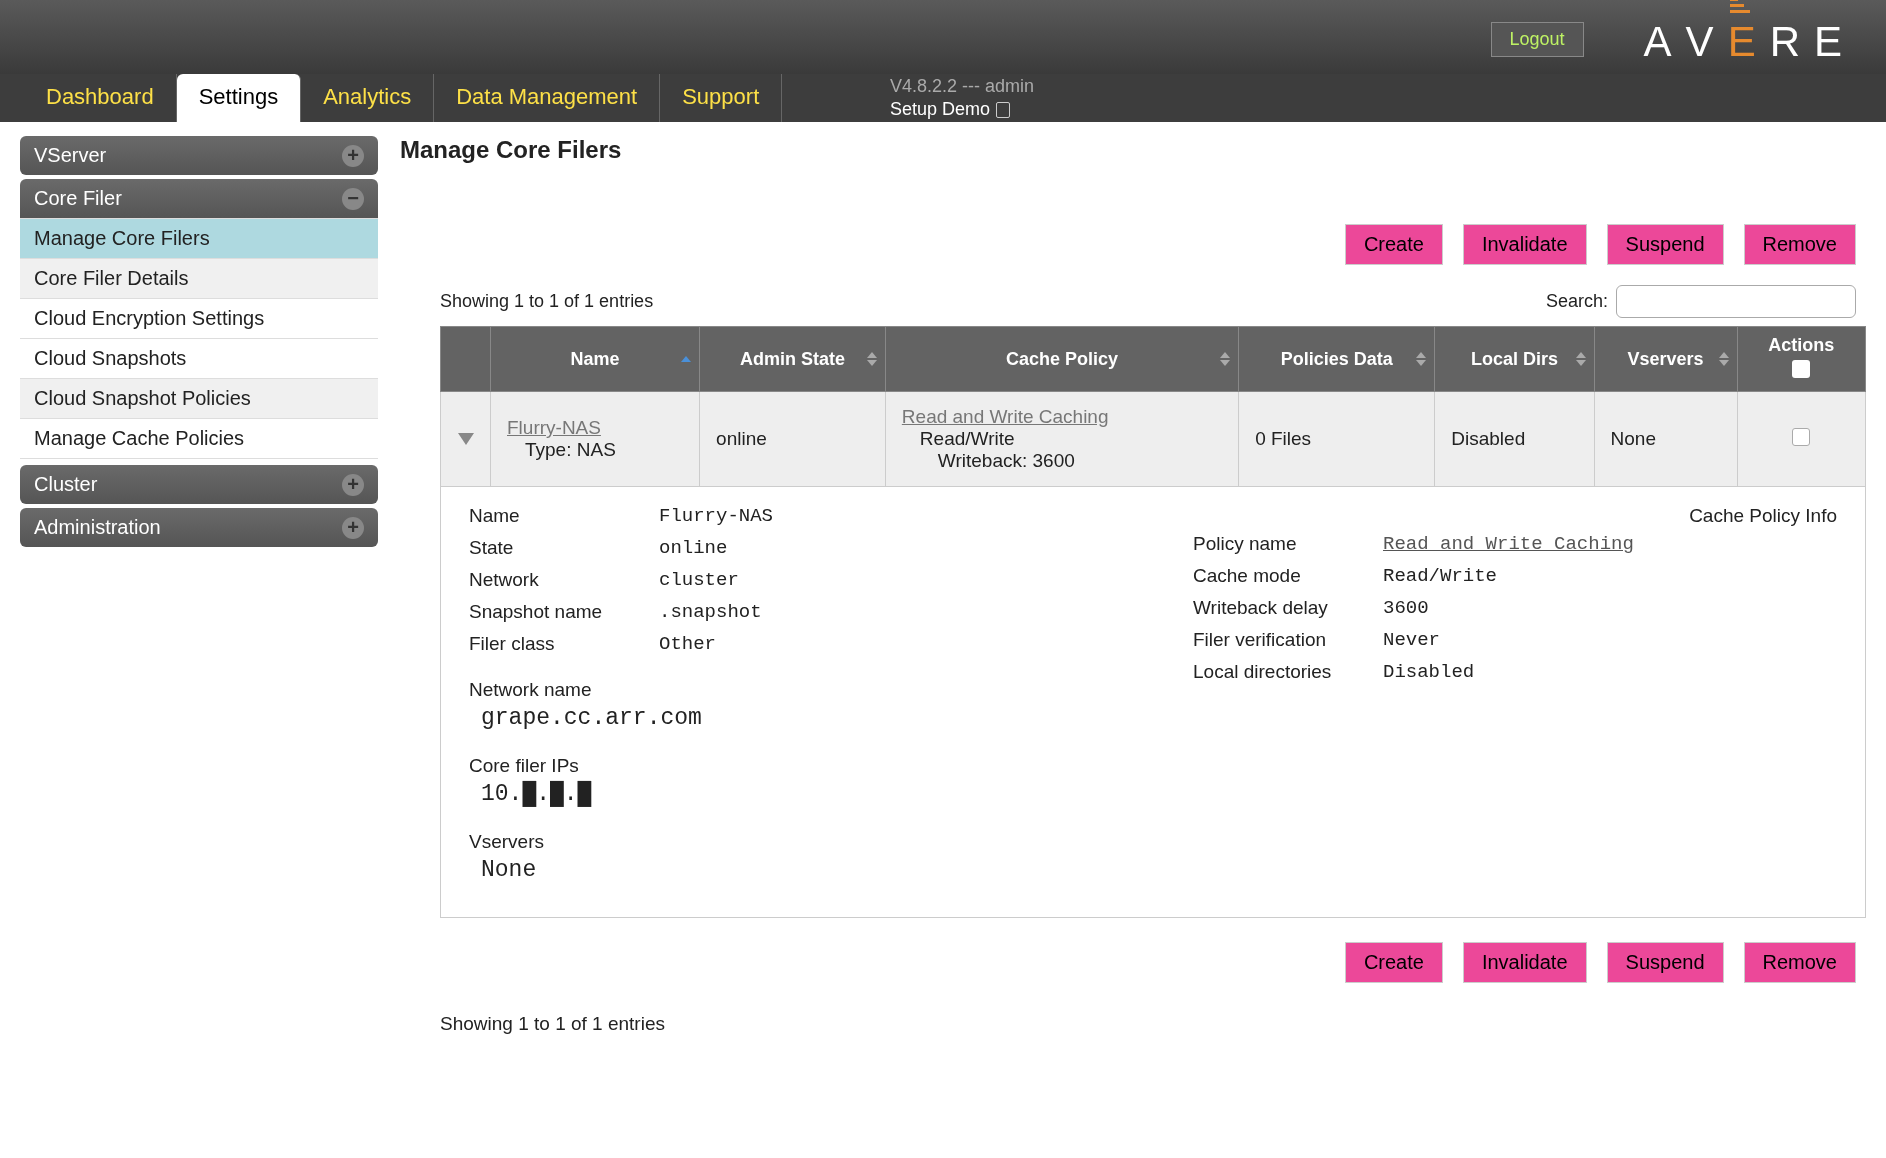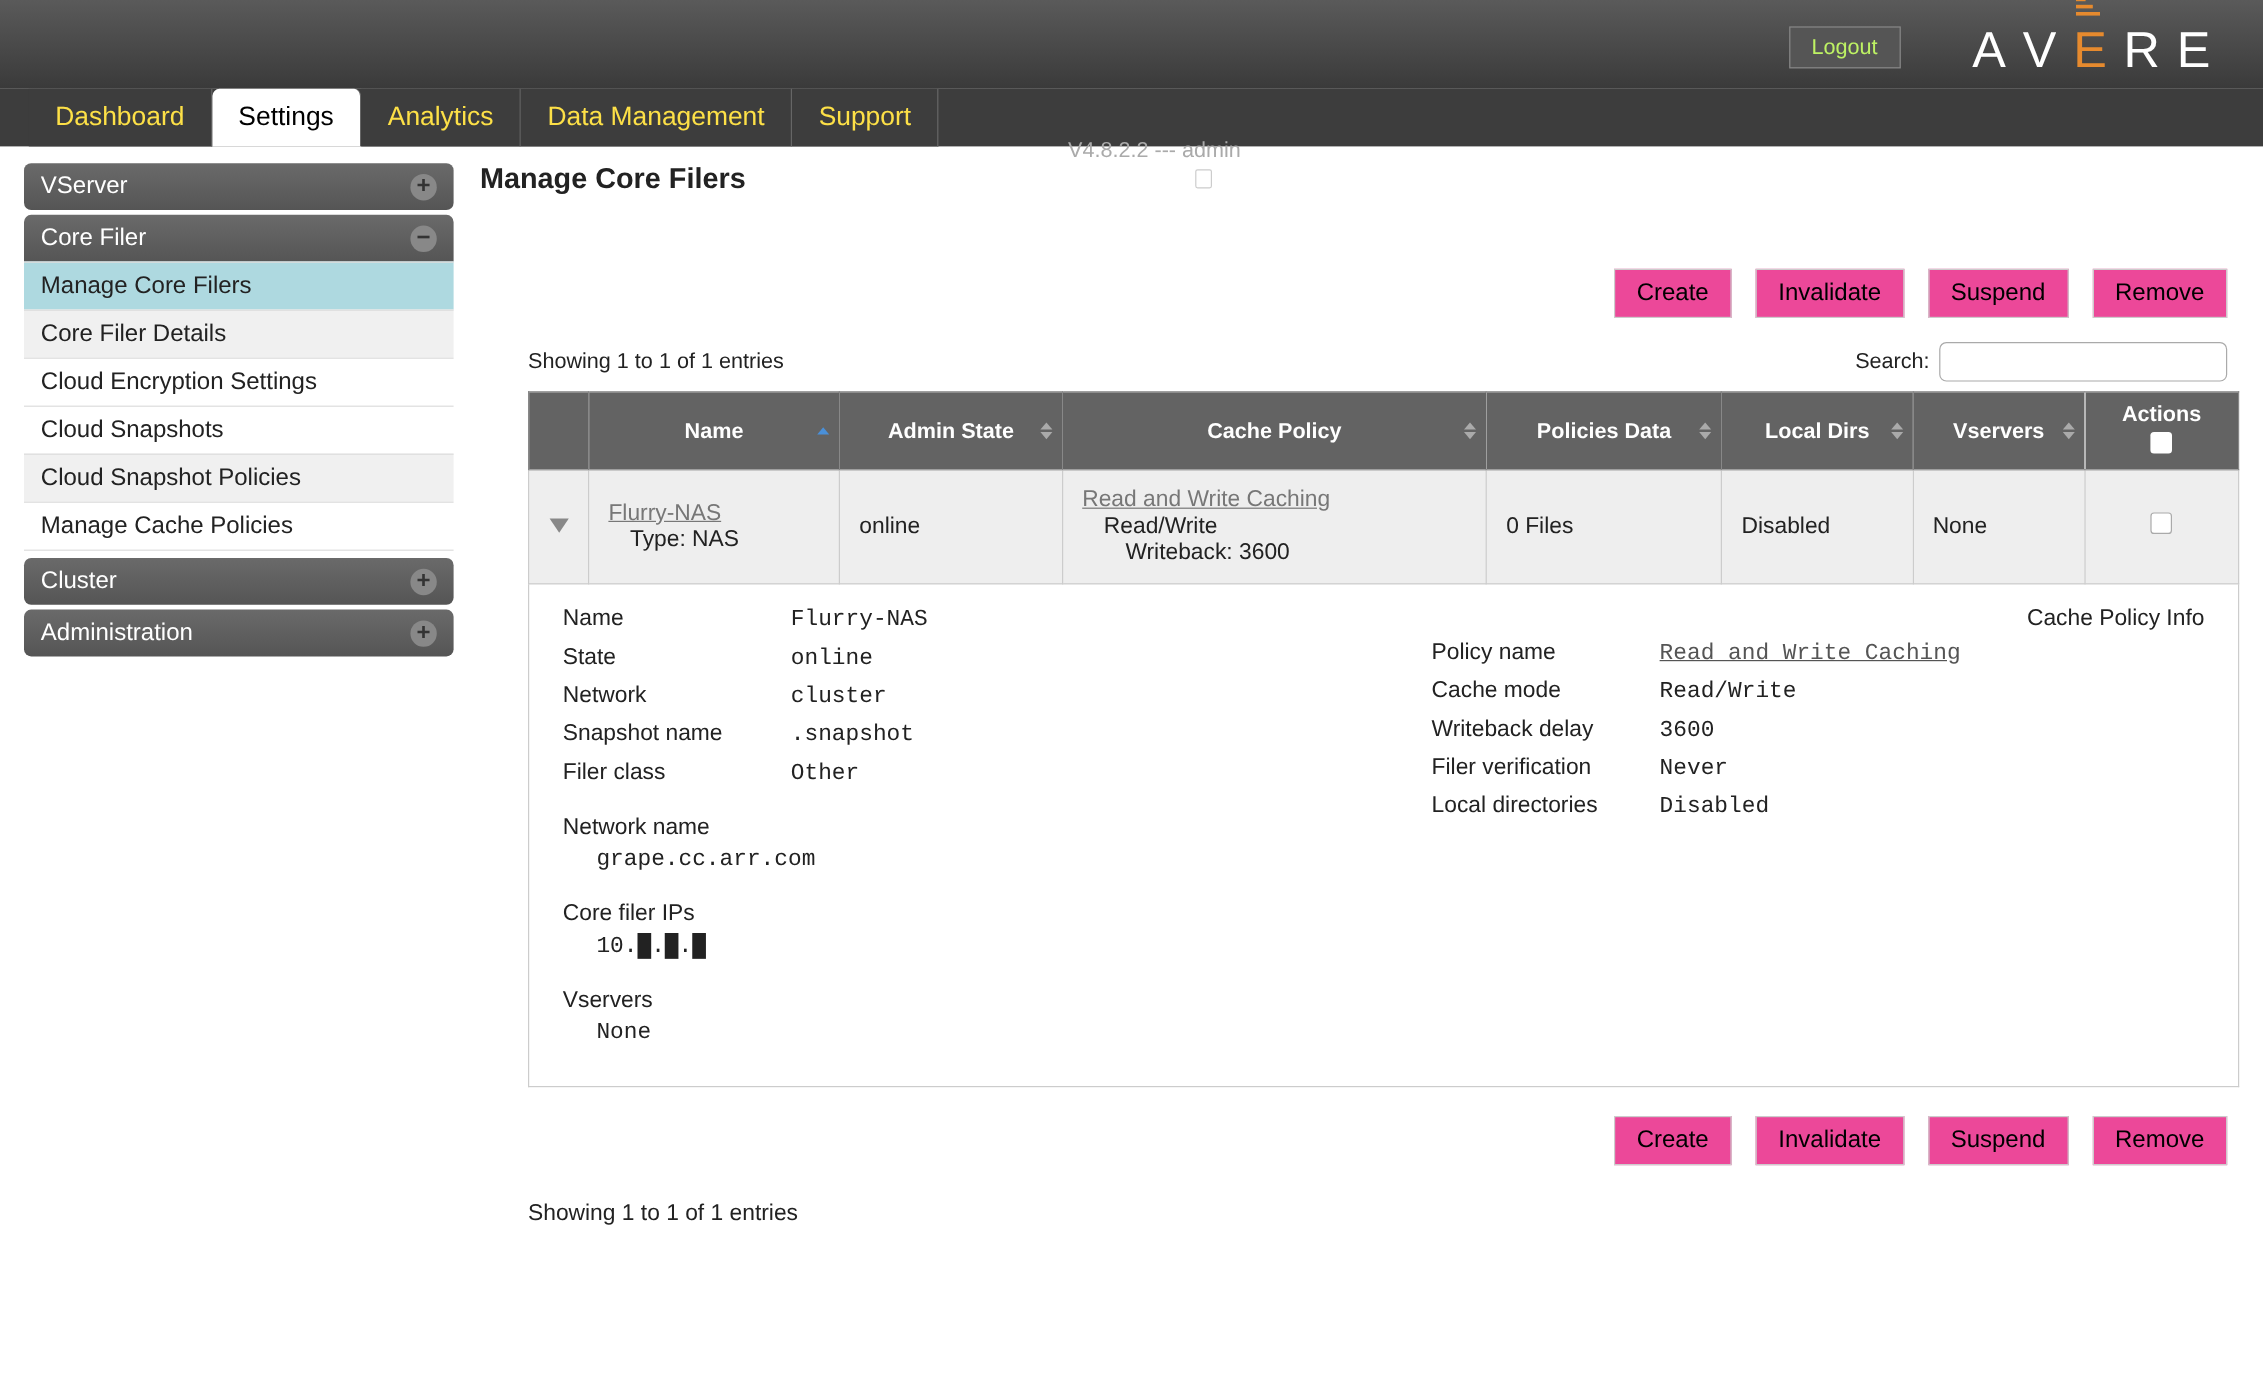--- a/index.html
+++ b/index.html
@@ -6,21 +6,21 @@
 body { font-family: Arial, Helvetica, sans-serif; font-size: 18px; color: #222; background: #fff; }
 .header-bar { background: linear-gradient(#5a5a5a, #3a3a3a); height: 74px; display: flex; align-items: flex-start; justify-content: flex-end; padding: 18px 30px 0 0; }
 .logout-btn { background: #555; border: 1px solid #888; color: #bef264; padding: 6px 18px; font-size: 18px; cursor: pointer; margin-right: 60px; margin-top: 4px; }
 .logo { display: flex; align-items: center; color: #fff; font-family: Arial; font-weight: 300; letter-spacing: 14px; font-size: 42px; }
 .logo-e { color: #e68a2e; position: relative; display: inline-block; }
 .logo-bars { position: absolute; top: -20px; left: 2px; display: flex; flex-direction: column; gap: 3px; }
 .logo-bars span { height: 3px; background: #e68a2e; display: block; }
 .tabs-row { background: #3d3d3d; display: flex; align-items: flex-end; padding-left: 24px; height: 48px; position: relative; }
 .tab { padding: 10px 22px 12px; color: #fde047; font-size: 22px; cursor: pointer; background: #3d3d3d; border-right: 1px solid #666; }
 .tab.active { background: #fff; color: #000; border-radius: 6px 6px 0 0; }
-.version-info { position: absolute; left: 890px; top: 2px; color: #aaa; font-size: 18px; margin-top: 39px; }
+.version-info { position: absolute; left: 890px; top: 2px; color: #aaa; font-size: 18px; }
 .version-info .setup { color: #fff; font-size: 18px; margin-top: 2px; }
 .doc-icon { display: inline-block; width: 14px; height: 16px; border: 1px solid #ccc; border-radius: 2px; margin-left: 6px; vertical-align: middle; }
 .main-wrap { display: flex; padding: 14px 20px 0 20px; }
 .sidebar { width: 358px; flex-shrink: 0; }
 .side-section { background: linear-gradient(#6a6a6a,#555); color: #fff; padding: 8px 14px; font-size: 20px; display: flex; justify-content: space-between; align-items: center; border-radius: 6px; margin-bottom: 4px; cursor: pointer; }
 .side-section.expanded { background: linear-gradient(#6a6a6a,#555); border-radius: 6px 6px 0 0; margin-bottom: 0; }
 .expand-icon { width: 22px; height: 22px; border-radius: 50%; background: #888; display: flex; align-items: center; justify-content: center; color: #333; font-weight: bold; font-size: 20px; }
 .side-items { border-bottom: 1px solid #ddd; margin-bottom: 6px; }
 .side-item { padding: 8px 14px; font-size: 20px; cursor: pointer; border-top: 1px solid #ddd; }
 .side-item.active { background: #aed9e0; }
@@ -46,21 +46,21 @@
 .chk-cell { text-align: center; }
 .chk-box { display: inline-block; width: 18px; height: 18px; background: #fff; border: 1px solid #aaa; border-radius: 3px; }
 .detail-panel { margin-left: 40px; border: 1px solid #ccc; border-top: none; padding: 18px 28px 34px 28px; display: flex; gap: 80px; }
 .detail-col { flex: 1; }
 .detail-row { display: flex; margin-bottom: 10px; }
 .detail-label { width: 190px; font-size: 19px; }
 .detail-val { font-family: "Courier New", monospace; font-size: 19px; }
 .detail-link { font-family: "Courier New", monospace; font-size: 19px; text-decoration: underline; color: #555; cursor: pointer; }
 .sub-heading { font-size: 19px; margin-bottom: 4px; }
 .sub-block { margin-top: 24px; }
-.sub-val { font-family: "Courier New", monospace; font-size: 19px; margin-left: 28px; }
+.sub-val { font-family: "Courier New", monospace; font-size: 23px; margin-left: 12px; }
 .bottom-info { margin: 30px 0 0 40px; font-size: 19px; }
 </style>
 </head>
 <body>
 
 <div class="header-bar">
   <button class="logout-btn">Logout</button>
   <div class="logo">
     <span style="position:relative">A</span>
     <span>V</span>

